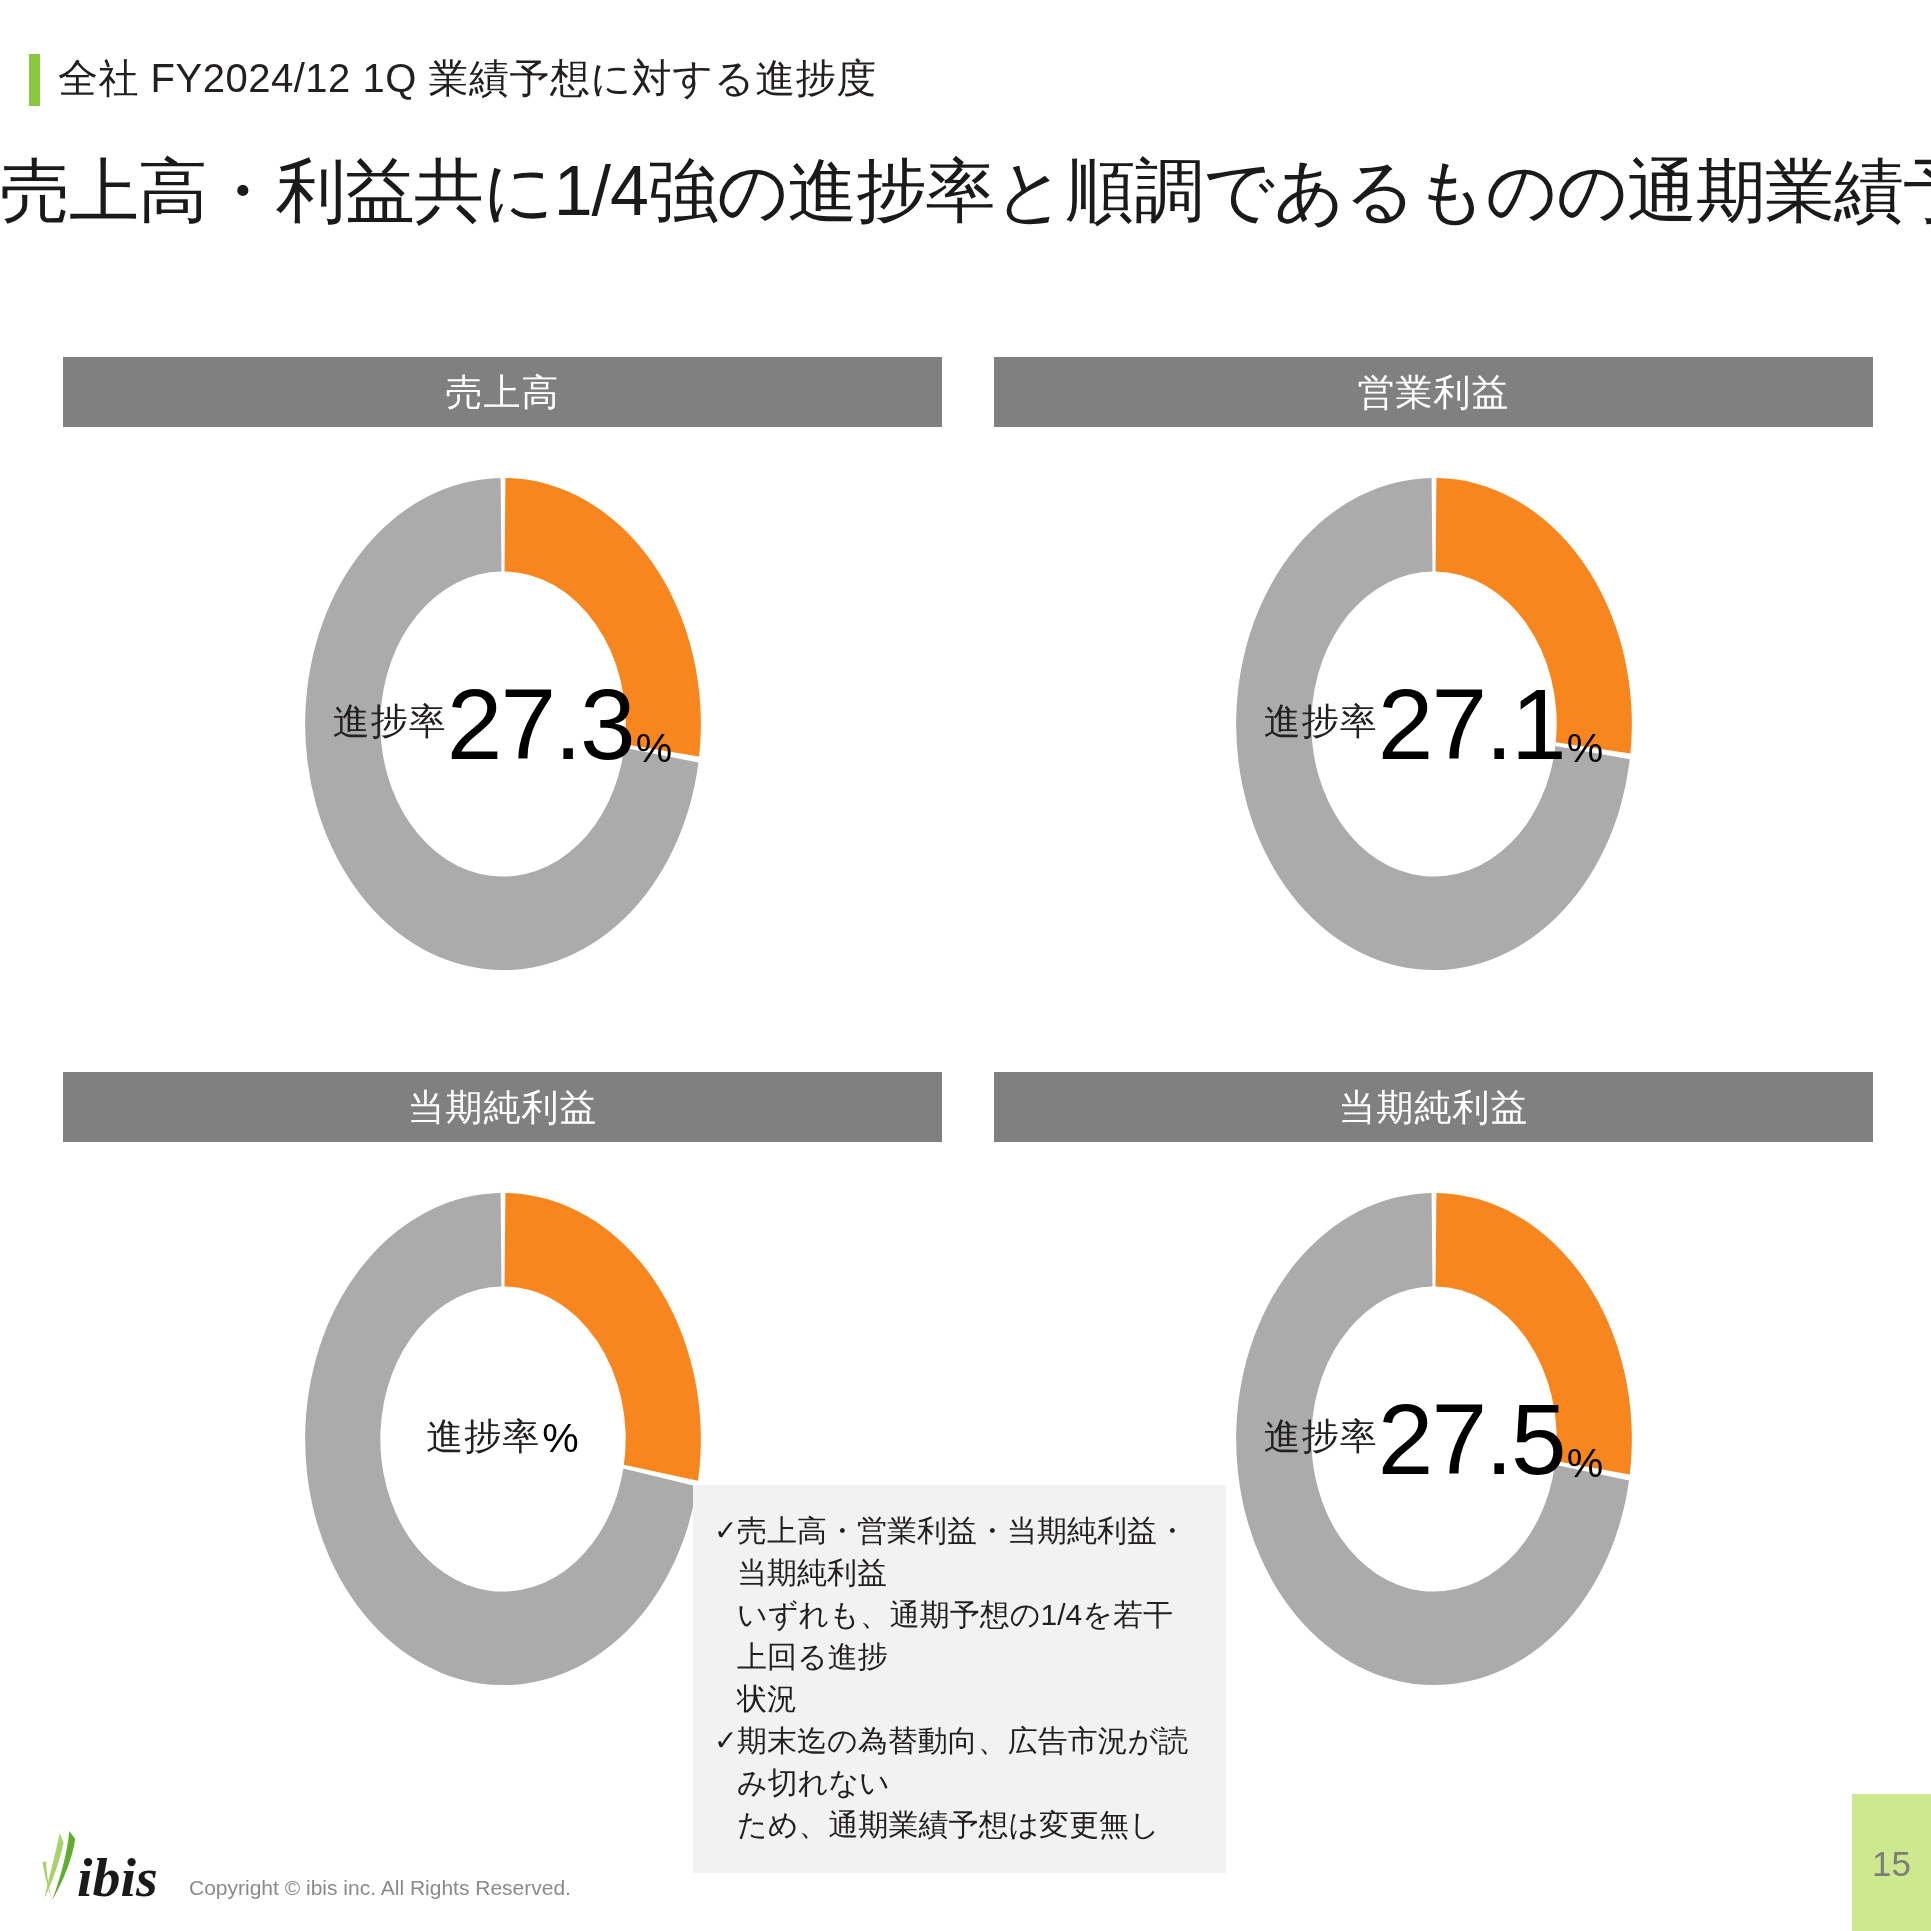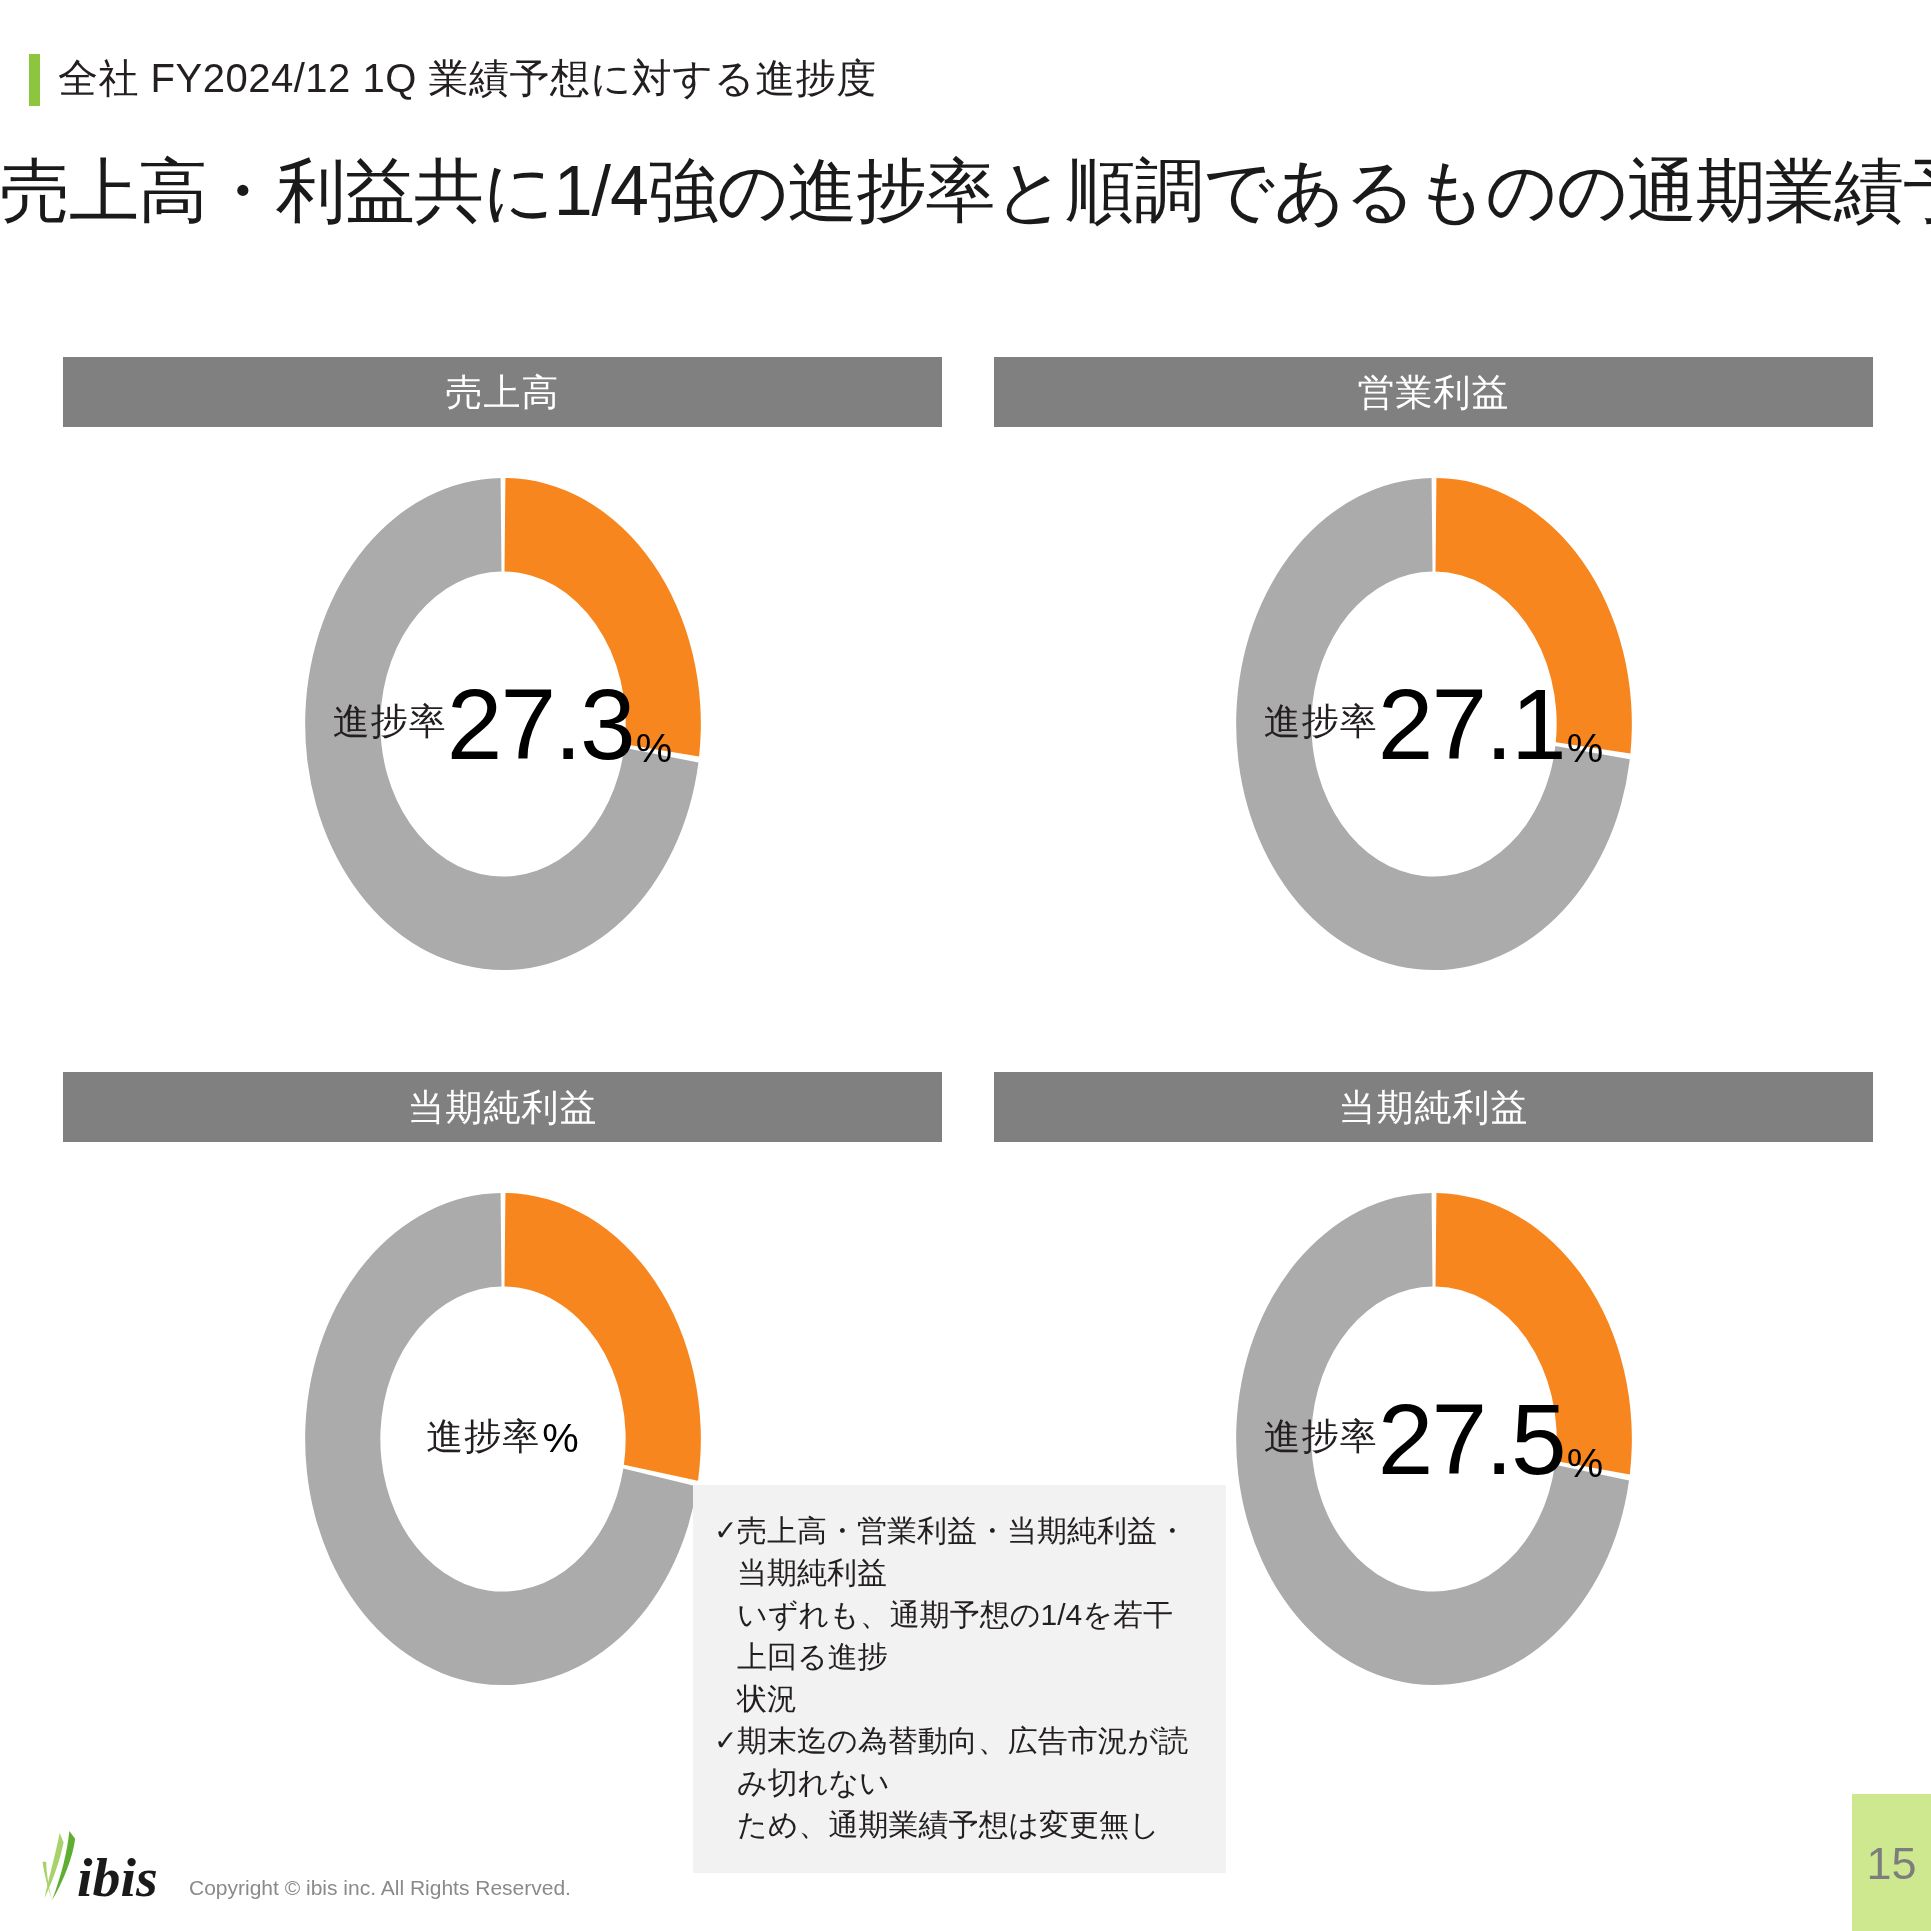--- a/index.html
+++ b/index.html
@@ -202,21 +202,21 @@
     width: 79px;
     height: 137px;
     background: #CDE88E;
   }
   .page-number {
     position: absolute;
     left: 0;
     top: 50px;
     width: 79px;
     text-align: center;
-    font-size: 45px;
+    font-size: 35px;
     line-height: 39px;
     color: #7d7d7d;
   }
 </style>
 </head>
 <body>
 
 <div class="slide-header">
   <div class="header-accent"></div>
   <div class="header-title">全社 FY2024/12 1Q 業績予想に対する進捗度</div>

